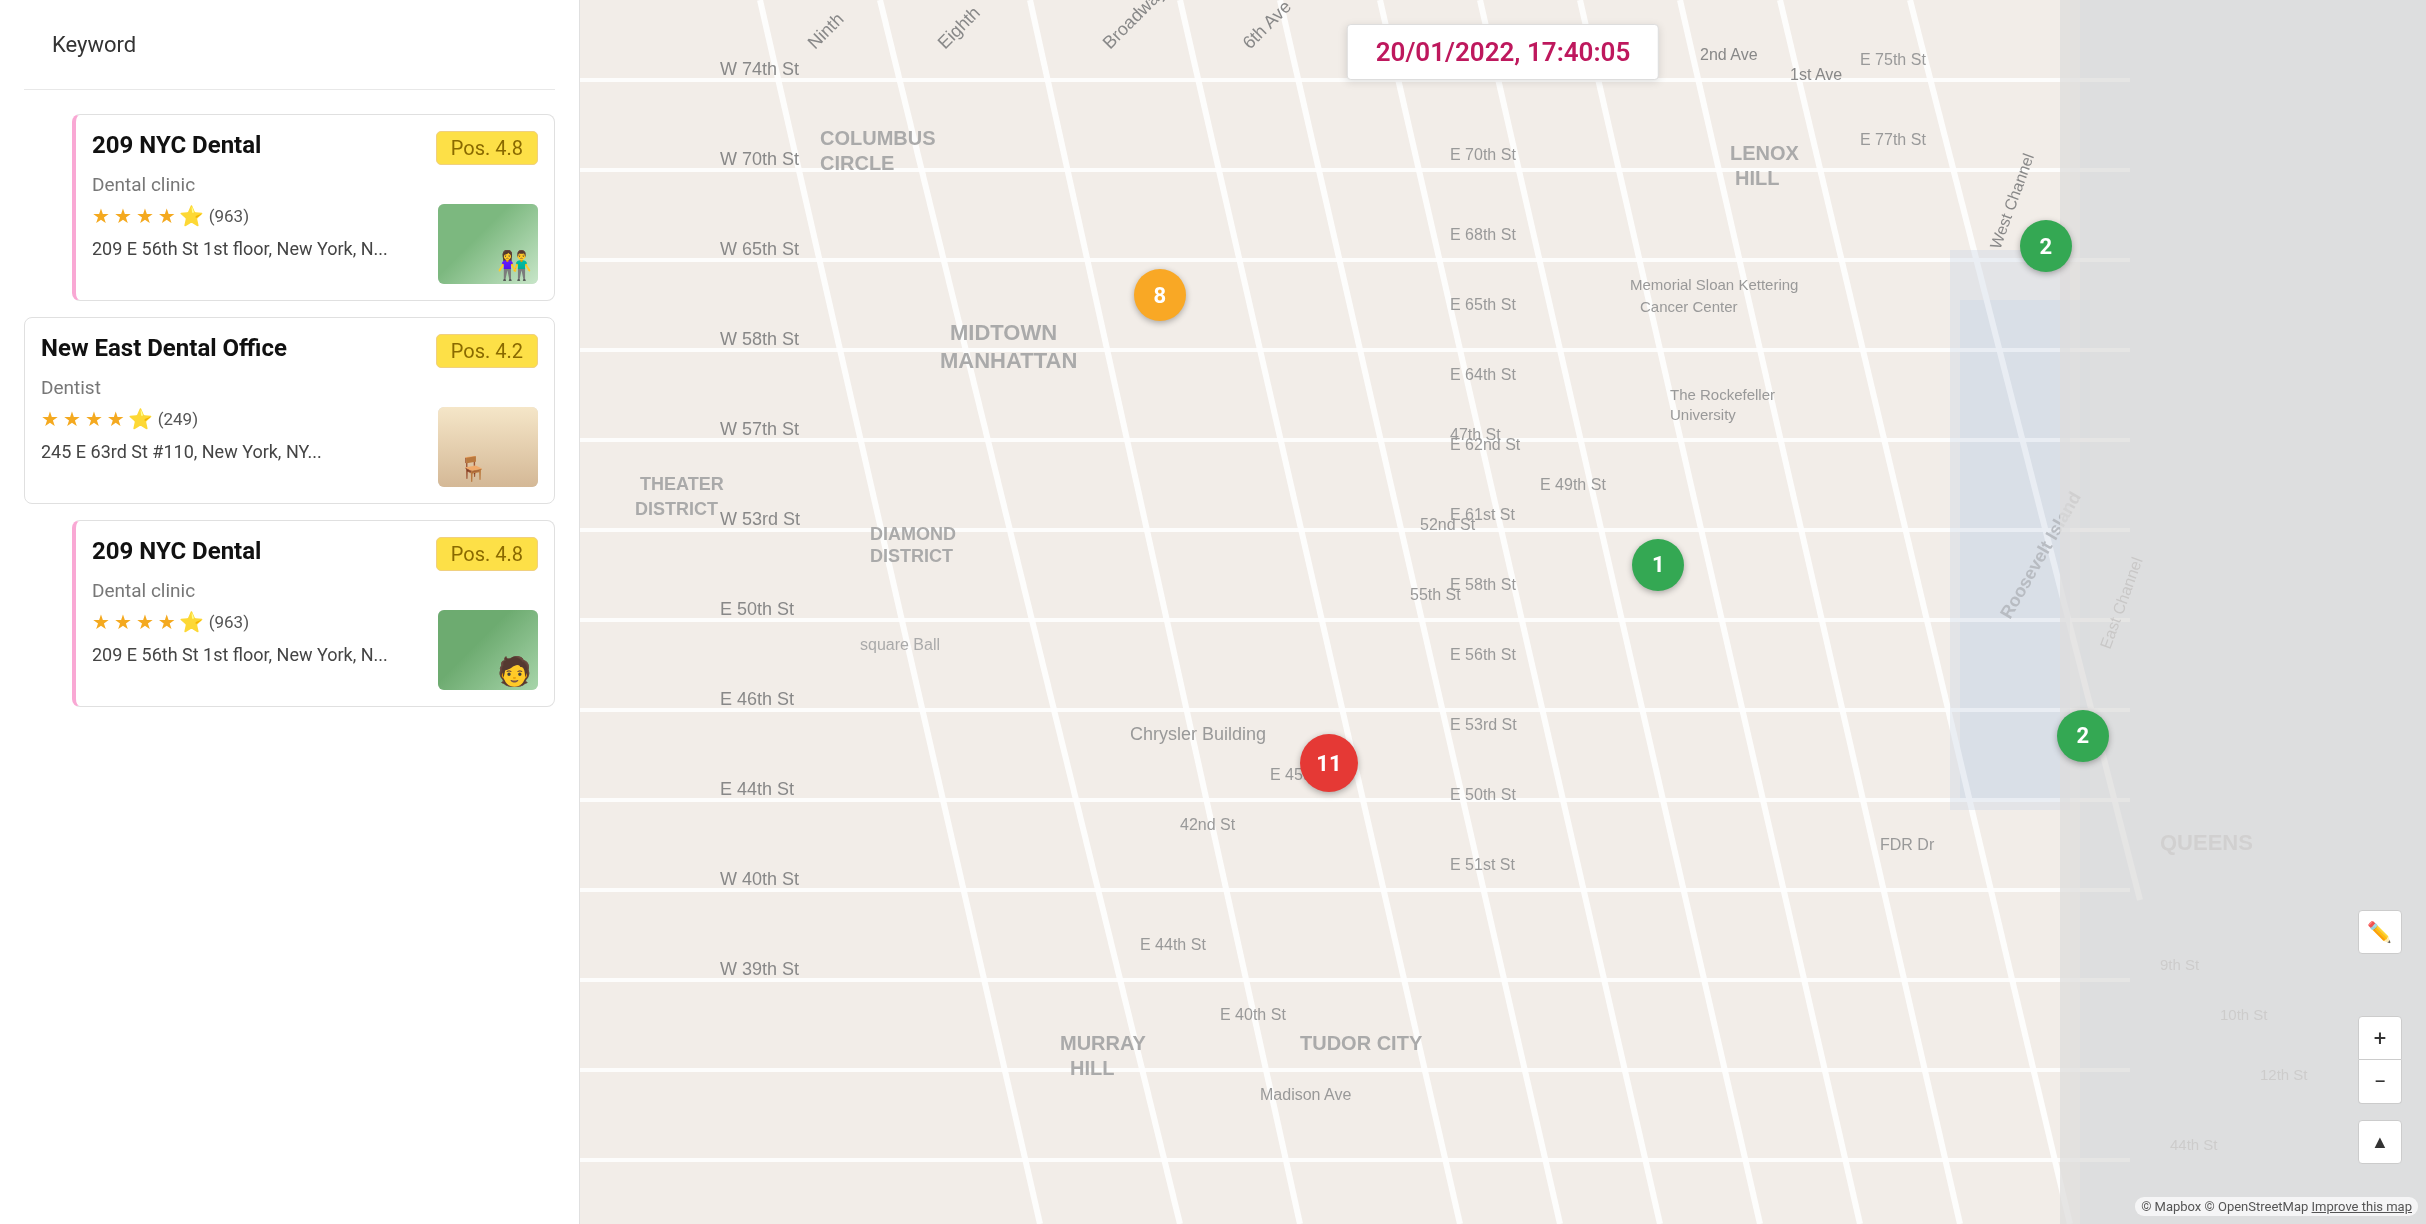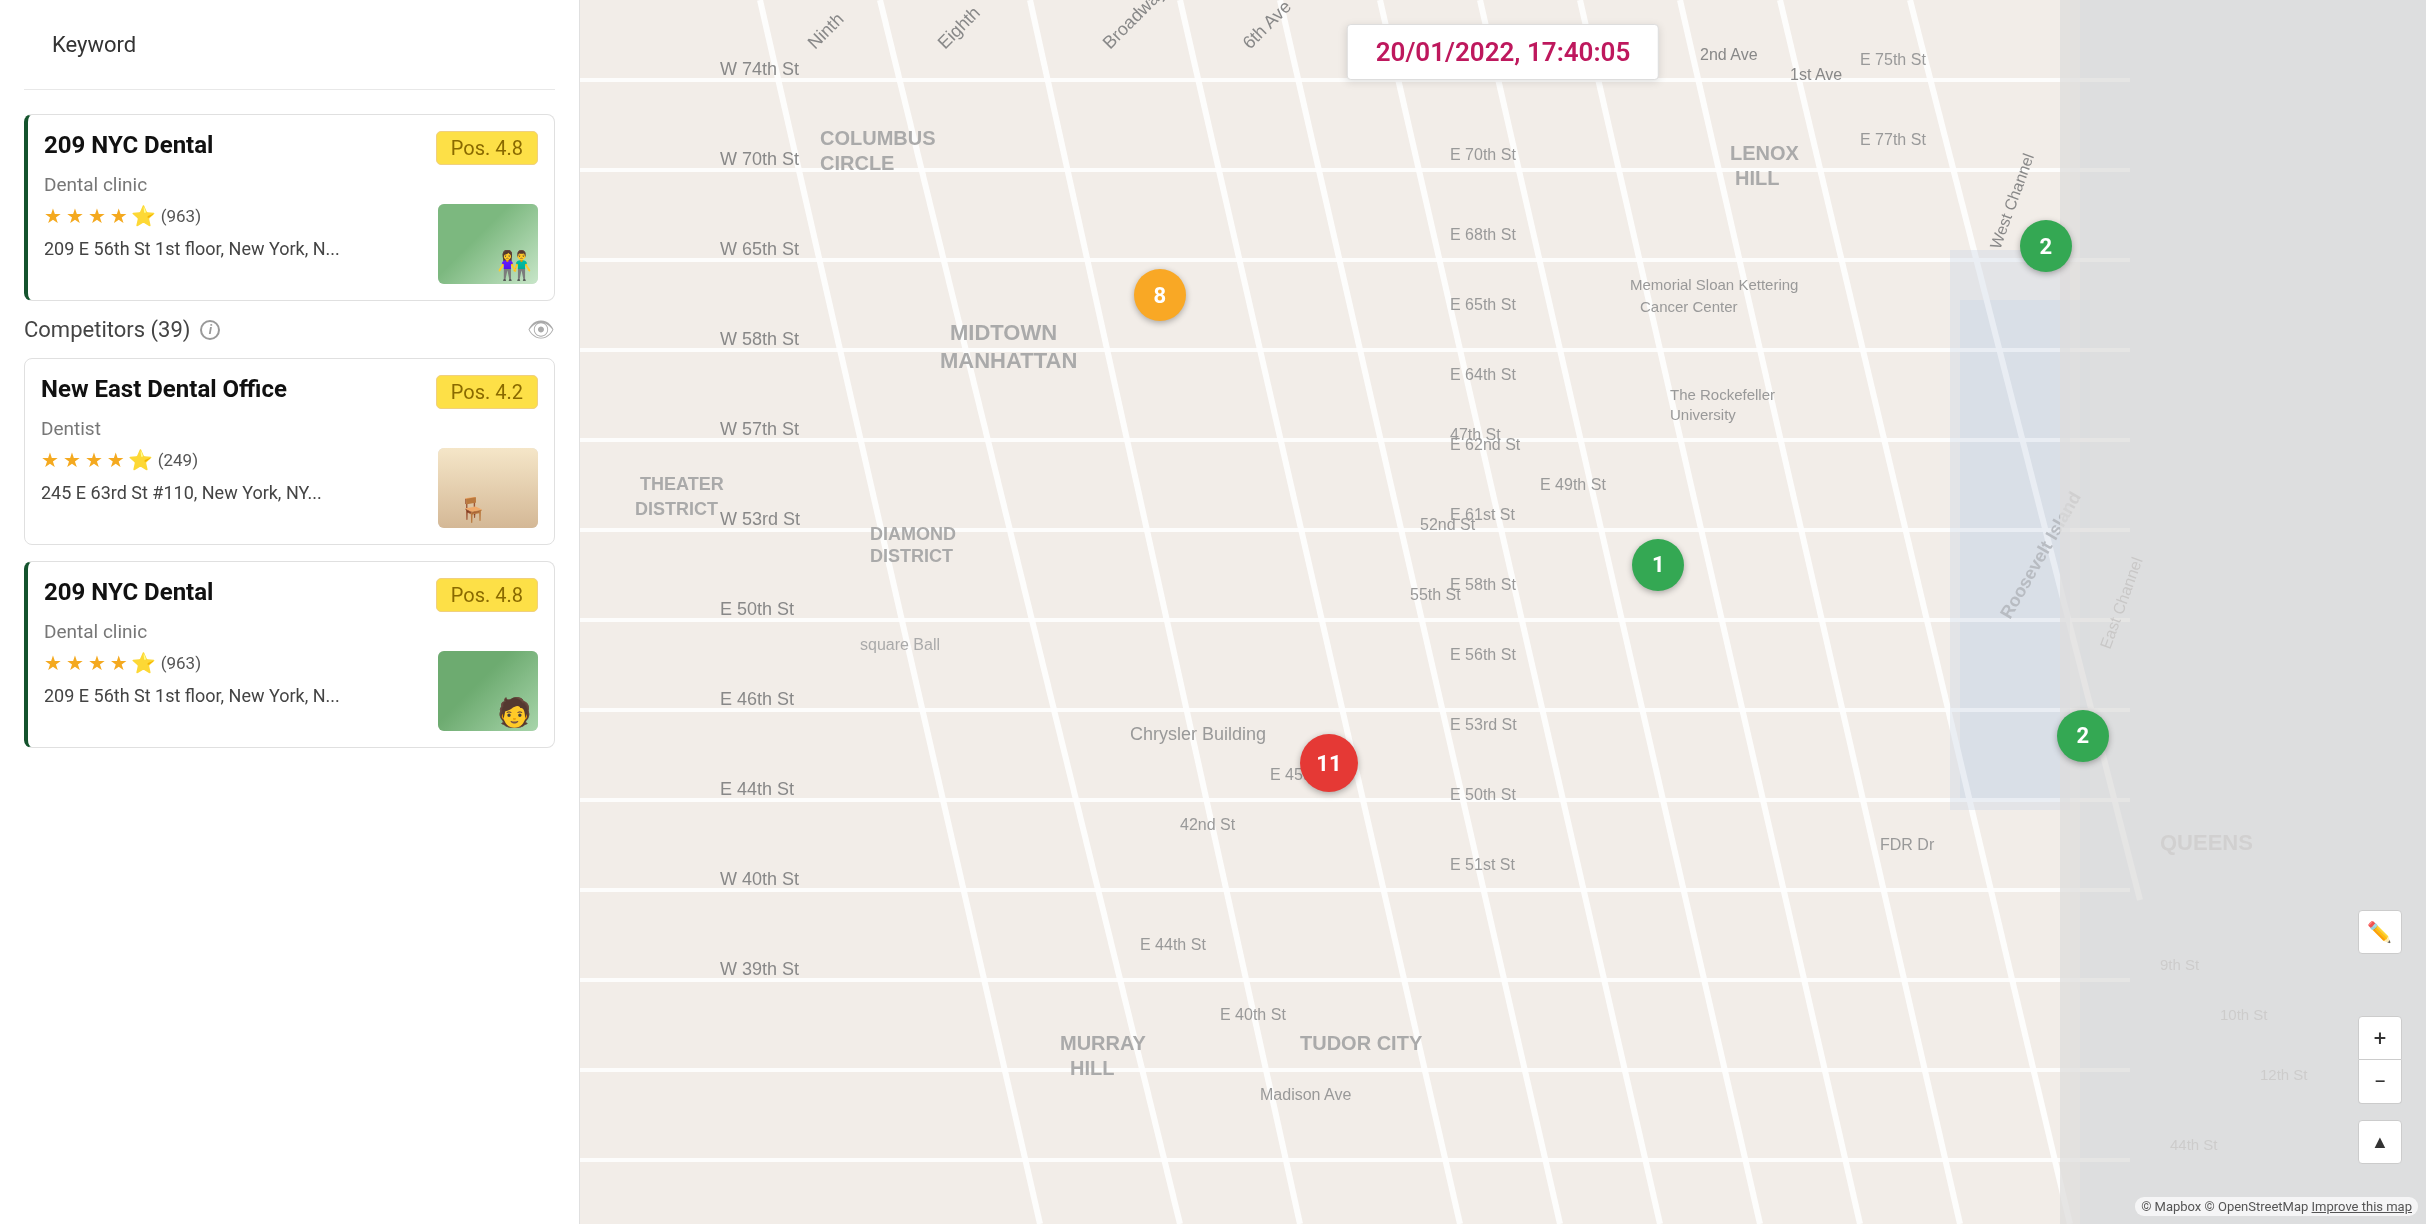--- a/index.html
+++ b/index.html
@@ -55,21 +55,22 @@
       border-radius: 8px;
       padding: 16px;
       background: #fff;
       display: flex;
       flex-direction: column;
       gap: 8px;
       position: relative;
     }
 
     .card.highlighted {
-      border-left: 4px solid #14532d;
+      border-left: 4px solid #f9a8d4;
+      margin-left: 48px;
     }
 
     .card-header {
       display: flex;
       justify-content: space-between;
       align-items: flex-start;
     }
 
     .card-name {
       font-size: 24px;
@@ -374,25 +375,20 @@
           <span class="review-count">(963)</span>
         </div>
         <div class="card-address">209 E 56th St 1st floor, New York, N...</div>
       </div>
       <div class="card-image">
         <div class="img-couple"></div>
       </div>
     </div>
   </div>
 
-  <div class="competitors-header">
-    <span>Competitors (39)</span>
-    <span class="info-icon">i</span>
-    <span class="eye-icon">👁</span>
-  </div>
 
   <div class="card">
     <div class="card-header">
       <div class="card-name">New East Dental Office</div>
       <div class="pos-badge">Pos. 4.2</div>
     </div>
     <div class="card-type">Dentist</div>
     <div class="card-body">
       <div class="card-info">
         <div class="stars">

